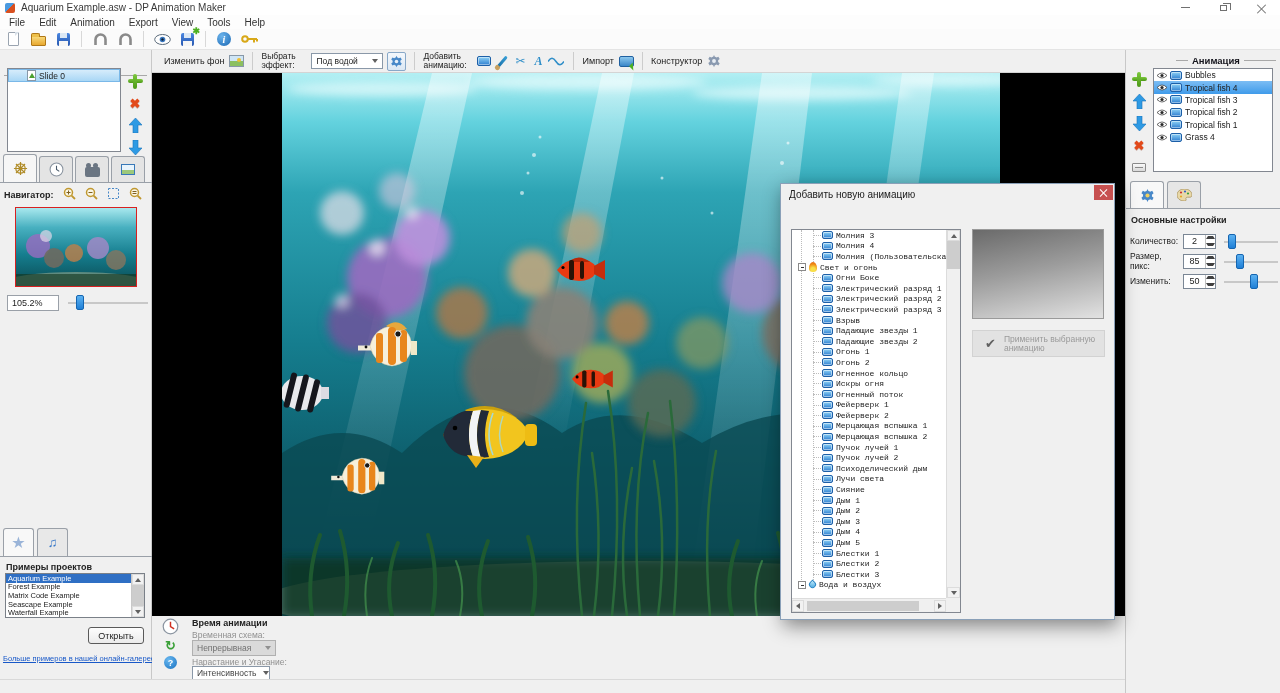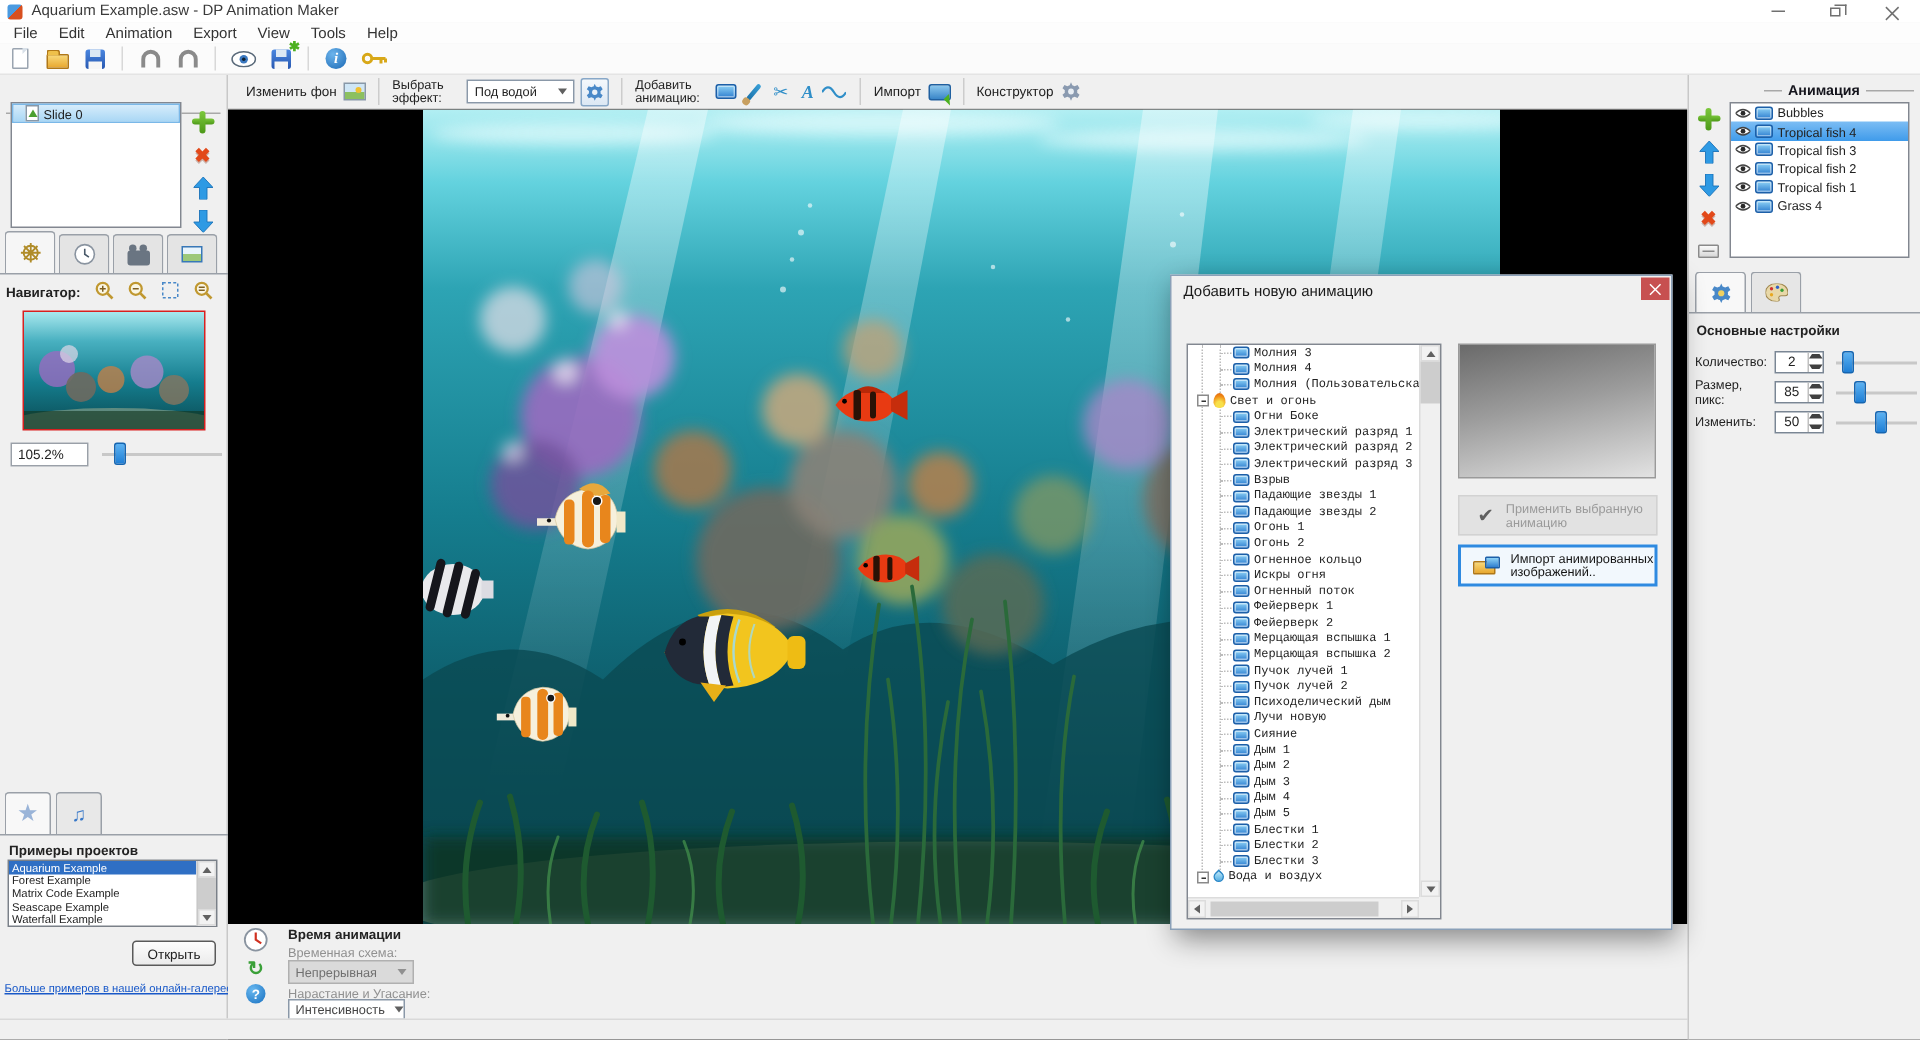--- a/index.html
+++ b/index.html
@@ -58,21 +58,21 @@
   .red-x { color:#e2491a; font-size:13px; font-weight:bold; line-height:13px; text-shadow:0 1px 0 rgba(120,30,0,.3); }
   .rot180 { transform:rotate(180deg); }
 
   
   .left-panel { position:absolute; left:0; top:50px; width:152px; height:643px; background:#f0f0f0; border-right:1px solid #c8c8c8; }
   .grp { display:flex; align-items:center; font-weight:bold; font-size:9.5px; color:#14141c; }
   .grp .l1 { width:12px; height:1px; background:#a8a8a8; margin:0 4px 0 4px; }
   .grp .l2 { flex:1; height:1px; background:#a8a8a8; margin:0 4px; }
   .listbox { background:#fff; border:1px solid #828790; }
   .slides-list { position:absolute; left:7px; top:18px; width:114px; height:84px; }
-  .slide-row { height:13px; display:flex; align-items:center; gap:3px; padding-left:8px; font-size:8.5px; }
+  .slide-row { height:13px; display:flex; align-items:center; gap:3px; padding-left:18px; font-size:8.5px; }
   .slide-row.sel { background:linear-gradient(#d6ecfb,#a9d7f5); border:1px solid #7ab8e8; }
   .ic-slide { width:9px; height:11px; background:#fff; border:1px solid #8898a8; position:relative; }
   .ic-slide::after { content:''; position:absolute; left:1px; top:2px; border-bottom:5px solid #4ca030; border-left:3px solid transparent; border-right:3px solid transparent; }
   .side-col { position:absolute; display:flex; flex-direction:column; align-items:center; }
   .sbtn { height:22px; display:flex; align-items:center; justify-content:center; width:18px; }
 
   .ltabs { position:absolute; left:3px; top:106px; height:26px; display:flex; }
   .ltab { width:34px; height:26px; display:flex; align-items:center; justify-content:center; border:1px solid #9aa0a8; border-bottom:none; background:#e4e4e4; border-radius:3px 3px 0 0; margin-right:2px; }
   .ltab.active { background:#f6f6f6; height:28px; margin-top:-2px; }
   .tabline { position:absolute; left:0; top:132px; width:152px; height:1px; background:#9aa0a8; }
@@ -974,21 +974,21 @@
 
         <div class="tree-row">
 
           <span class="tree-ico"></span>
           <span class="tree-label">Психоделический дым</span>
         </div>
 
         <div class="tree-row">
 
           <span class="tree-ico"></span>
-          <span class="tree-label">Лучи новую</span>
+          <span class="tree-label">Лучи света</span>
         </div>
 
         <div class="tree-row">
 
           <span class="tree-ico"></span>
           <span class="tree-label">Сияние</span>
         </div>
 
         <div class="tree-row">
 
@@ -1065,20 +1065,13 @@
     <div class="corner"></div>
   </div>
 
   <div class="preview"></div>
 
   <div class="apply-btn">
     <span class="chk">✔</span>
     <span>Применить выбранную анимацию</span>
   </div>
 
-  <div class="import-btn">
-    <span class="fold-img">
-        <span class="f"></span>
-        <span class="c"></span>
-      </span>
-    <span>Импорт анимированных изображений..</span>
-  </div>
 </div>
 
 </body></html>

